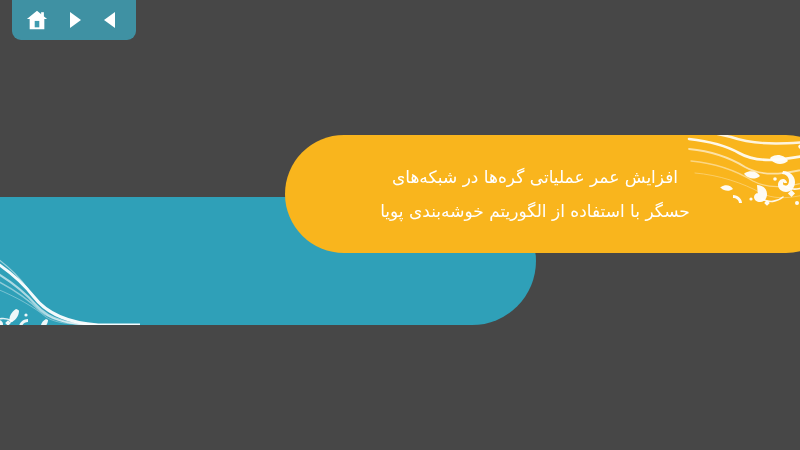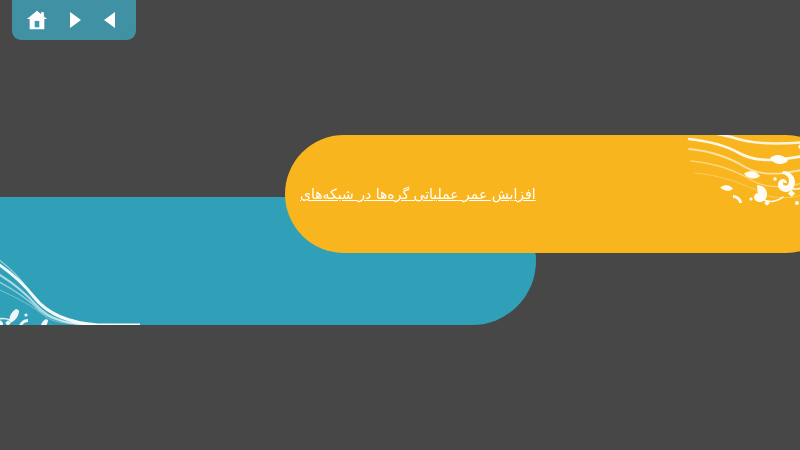--- a/index.html
+++ b/index.html
@@ -80,28 +80,27 @@
     align-items: flex-start;
     direction: rtl;
     text-align: right;
     z-index: 5;
     pointer-events: none;
   }
 
   .title-line {
     width: 100%;
     color: #ffffff;
-    font-size: 14px;
+    font-size: 17px;
     line-height: 34px;
     font-weight: normal;
     white-space: nowrap;
-    text-align: left;
+    text-align: center;
     direction: rtl;
     font-family: "DejaVu Sans", sans-serif;
-    text-decoration: underline;
   }
 
   
   .nav-bar {
     position: absolute;
     left: 12px;
     top: 0px;
     width: 124px;
     height: 40px;
     background: rgba(63, 156, 176, 0.88);
@@ -220,20 +219,21 @@
         <path d="M220,32 c-8,8 -20,10 -28,4"></path>
         <path d="M194,48 c-7,7 -17,8 -25,3"></path>
         <path d="M168,62 c-6,5 -14,6 -21,2"></path>
         <path d="M226,18 c-6,7 -15,9 -22,5"></path>
       </g>
     </svg>
   </div>
 
   <div class="title-block">
     <div class="title-line">افزایش عمر عملیاتی گره‌ها در شبکه‌های</div>
+    <div class="title-line">حسگر با استفاده از الگوریتم خوشه‌بندی پویا</div>
   </div>
 
   <div class="nav-bar">
 
     <button class="nav-btn" title="قبلی">
       <span>
         <svg width="20" height="20" viewBox="0 0 20 20" aria-hidden="true">
           <polygon points="14,2 14,18 3,10" fill="#ffffff"></polygon>
         </svg>
       </span>

